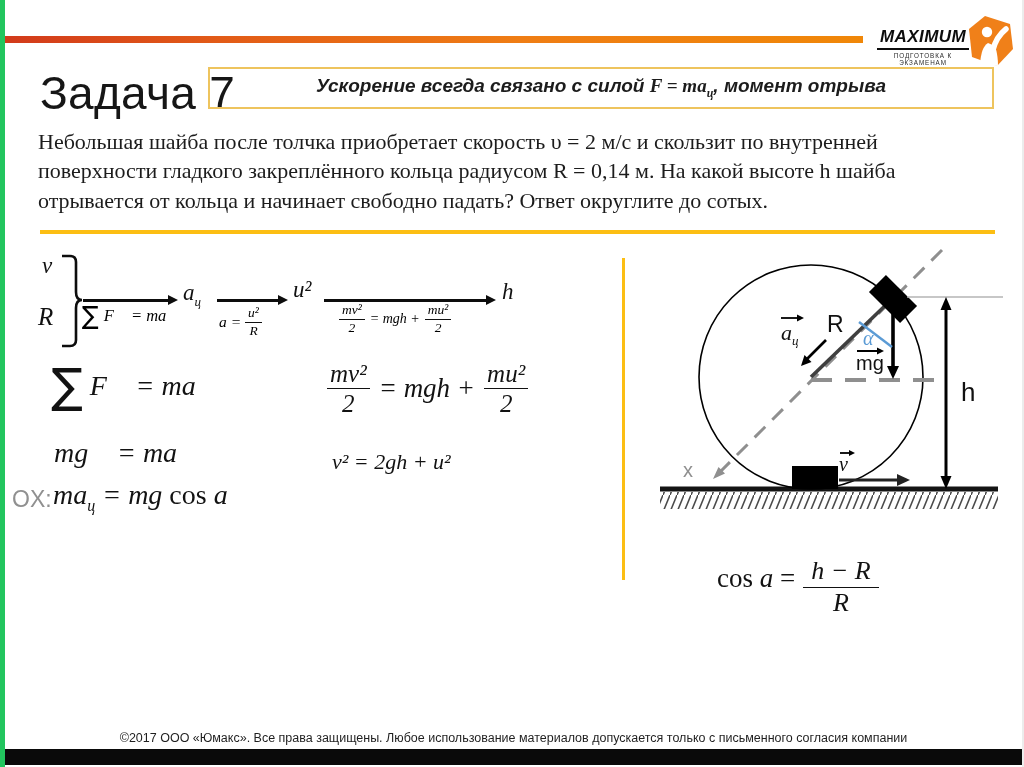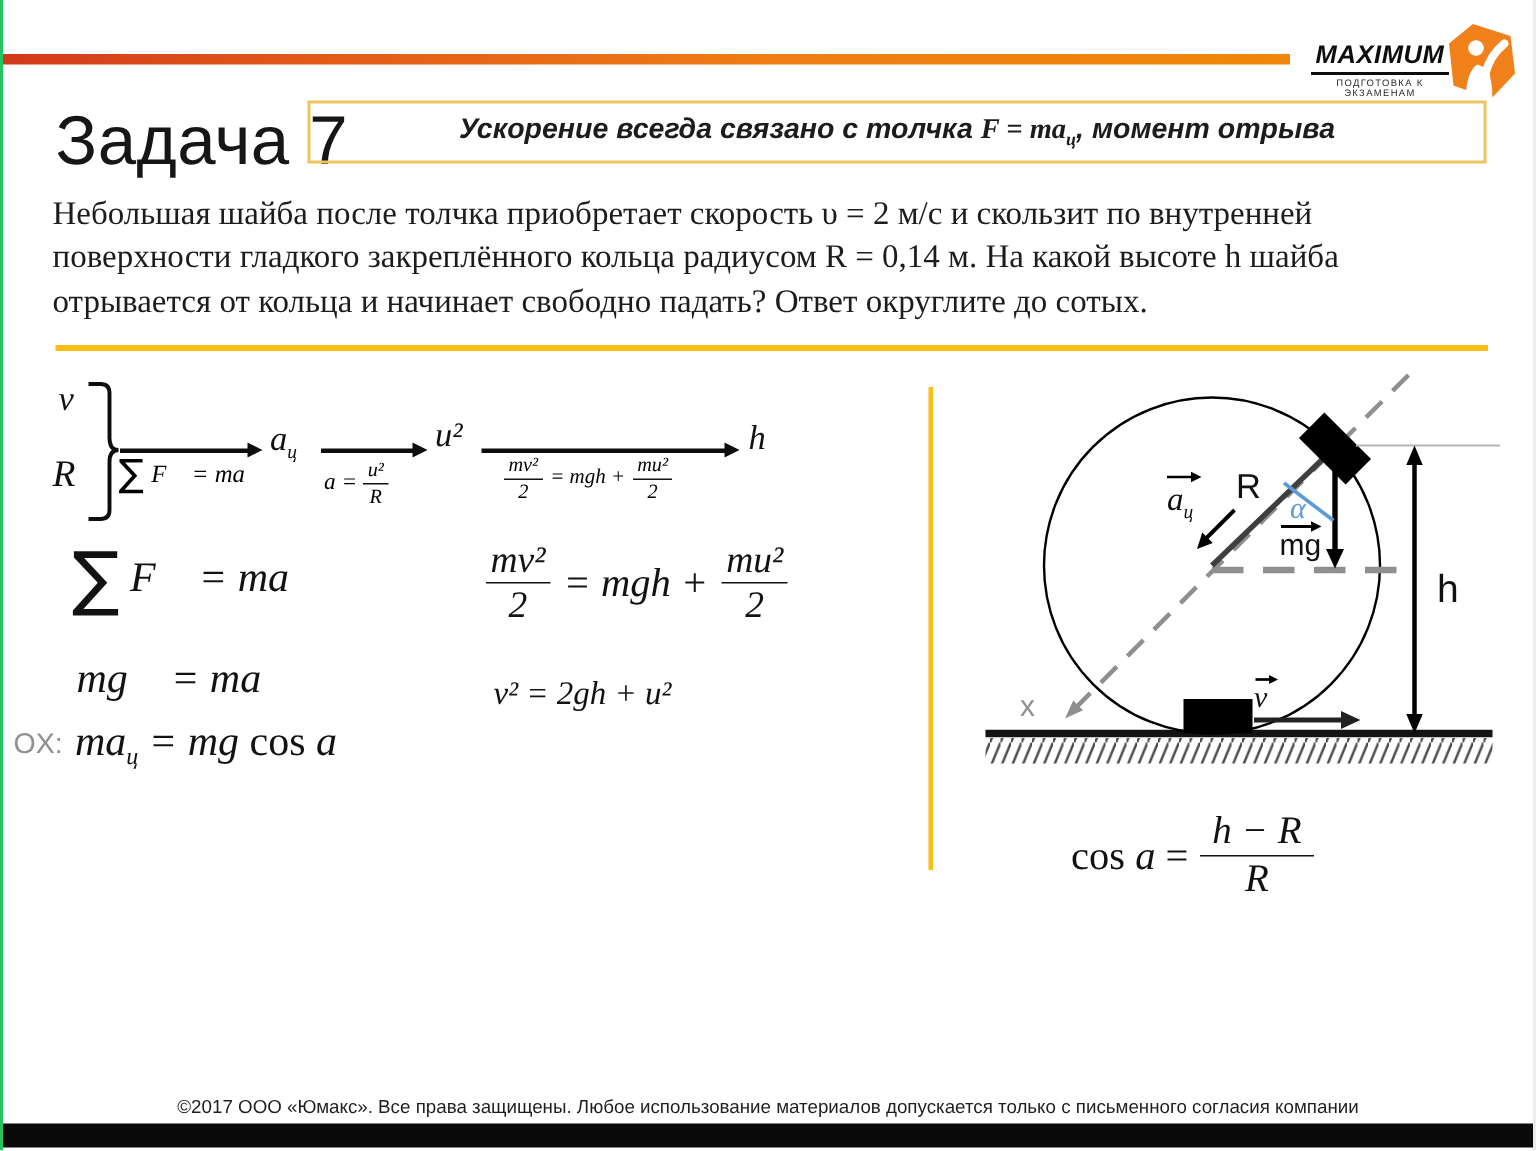--- a/index.html
+++ b/index.html
@@ -1,19 +1,19 @@
 <!DOCTYPE html>
 <html><head>
 <meta charset="utf-8">
 <style>
   html,body { margin:0; padding:0; background:#ffffff; }
   #slide {
     position:relative; width:1024px; height:767px; background:#ffffff;
     overflow:hidden; font-family:"Liberation Sans","DejaVu Sans",sans-serif;
-    border-left:2px solid #22c55e; border-right:2px solid #ececec; box-sizing:border-box;
+    border-left:5px solid #22c55e; border-right:2px solid #ececec; box-sizing:border-box;
   }
   .abs { position:absolute; }
   .ser { font-family:"Liberation Serif","DejaVu Serif",serif; }
   .ser-i { font-family:"Liberation Serif","DejaVu Serif",serif; font-style:italic; }
   
   #grad-bar { left:0; top:36px; width:858px; height:7px;
     background:linear-gradient(90deg,#d23a1b 0%,#e25b17 25%,#ef7d14 60%,#f08708 100%); }
   #page-title { left:35px; top:66px; font-size:46px; color:#161616; letter-spacing:0.3px; }
   #subtitle-box { left:203px; top:67px; width:786px; height:42px; border:2px solid #eec45e;
     display:flex; align-items:center; justify-content:center; box-sizing:border-box; }
@@ -35,21 +35,21 @@
   
   .flow-node { color:#111; }
   .fa { position:absolute; height:2.6px; background:#0d0d0d; }
   .fa::after { content:""; position:absolute; right:-9px; top:-4.4px;
     border-left:10px solid #0d0d0d; border-top:5.7px solid transparent; border-bottom:5.7px solid transparent; }
   .frac { display:inline-flex; flex-direction:column; align-items:center; vertical-align:middle; line-height:1.08; }
   .frac .num { border-bottom:1.6px solid #111; padding:0 3px 1px; }
   .frac .den { padding-top:1px; }
   .row { display:flex; align-items:center; }
   
-  #ox-label { color:#909090; font-size:19px; }
+  #ox-label { color:#909090; font-size:23px; }
   .f-big { font-size:28px; color:#121212; }
   .sigma { font-family:"DejaVu Sans",sans-serif; font-style:normal; }
   
   #footer-text { left:0; top:731px; width:100%; text-align:center; font-size:12.5px; color:#1f1f1f; }
   #bottom-bar { left:0; top:749px; width:100%; height:16px; background:#0a0a0a; }
   svg text { user-select:none; }
 </style>
 </head>
 <body>
 
@@ -66,21 +66,21 @@
       <polygon points="16,0 41,8 44,33 28,50 3,41 0,13" fill="#f08019"></polygon>
       <circle cx="18" cy="16" r="5.2" fill="#ffffff"></circle>
       <path d="M24,34 Q27,21 37,13" stroke="#ffffff" stroke-width="5.5" fill="none" stroke-linecap="round"></path>
       <path d="M11,49 Q12,31 19,27 L26,30 Q29,39 29,50 Z" fill="#ffffff"></path>
     </svg>
   </div>
 
   <div id="page-title" class="abs">Задача 7</div>
 
   <div id="subtitle-box" class="abs">
-    <span class="txt"><span>Ускорение всегда связано с толчка </span><span class="mth">F = ma</span><sub class="mth">ц</sub><span>, момент отрыва</span></span>
+    <span class="txt"><span>Ускорение всегда связано с силой </span><span class="mth">F = ma</span><sub class="mth">ц</sub><span>, момент отрыва</span></span>
   </div>
 
   <div id="problem" class="abs">Небольшая шайба после толчка приобретает скорость υ = 2 м/с и скользит по внутренней поверхности гладкого закреплённого кольца радиусом R = 0,14 м. На какой высоте h шайба отрывается от кольца и начинает свободно падать? Ответ округлите до сотых.</div>
 
   <div id="h-divider" class="abs"></div>
   <div id="v-divider" class="abs"></div>
 
   <span class="abs ser-i flow-node" style="left:37px; top:253px; font-size:23px;">v</span>
   <span class="abs ser-i flow-node" style="left:33px; top:303px; font-size:25px;">R</span>
   <svg class="abs" style="left:55px; top:253px;" width="24" height="96" viewBox="0 0 24 96">
@@ -205,21 +205,21 @@
     <text x="48" y="237" font-size="20" fill="#8f8f8f" font-family="Liberation Sans, sans-serif">x</text>
 
     <line x1="205" y1="213" x2="216" y2="213" stroke="#000" stroke-width="1.8"></line>
     <polygon points="220,213 214,210 214,216" fill="#000"></polygon>
     <text x="204" y="231" font-size="20" fill="#111" font-style="italic" font-family="Liberation Serif, serif">v</text>
   </svg>
 
   <div class="abs row ser" style="left:712px; top:540px; gap:8px; font-size:27px; color:#121212;">
     <span><span>cos</span><span style="font-style:italic;"> a </span><span>=</span></span>
     <span class="frac ser-i" style="font-size:26px;">
-      <span class="num" style="padding:0 8px 2px;">h − R</span>
+      <span class="num" style="padding:0 8px 2px;margin-top:17px;">h − R</span>
       <span class="den">R</span>
     </span>
   </div>
 
   <div id="footer-text" class="abs">©2017 ООО «Юмакс». Все права защищены. Любое использование материалов допускается только с письменного согласия компании</div>
   <div id="bottom-bar" class="abs"></div>
 
 </div>
 
 </body></html>

